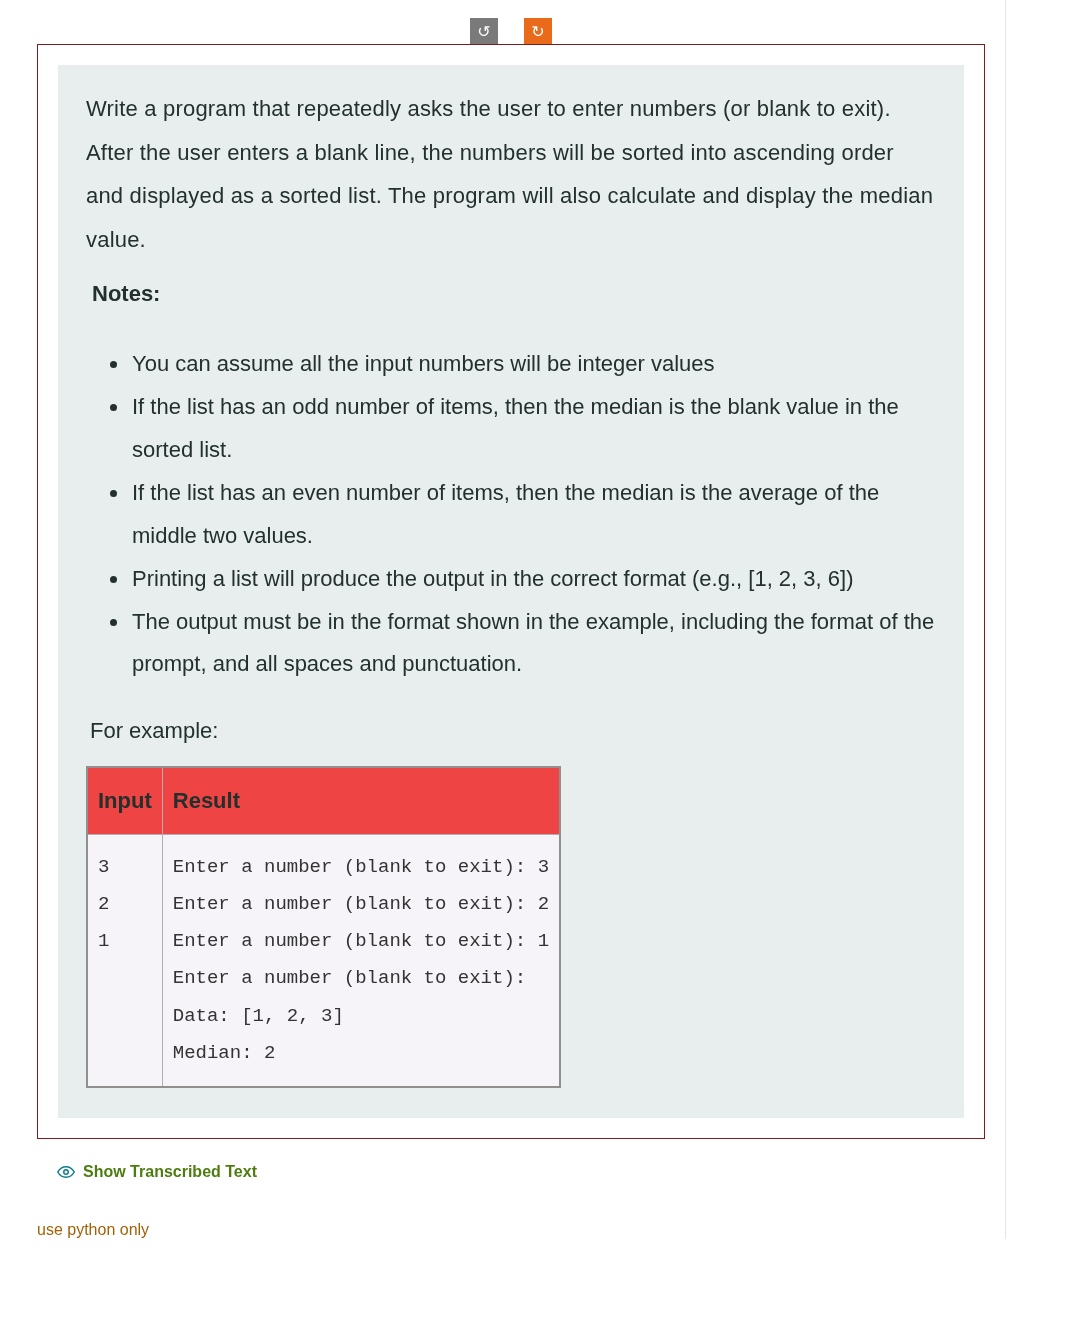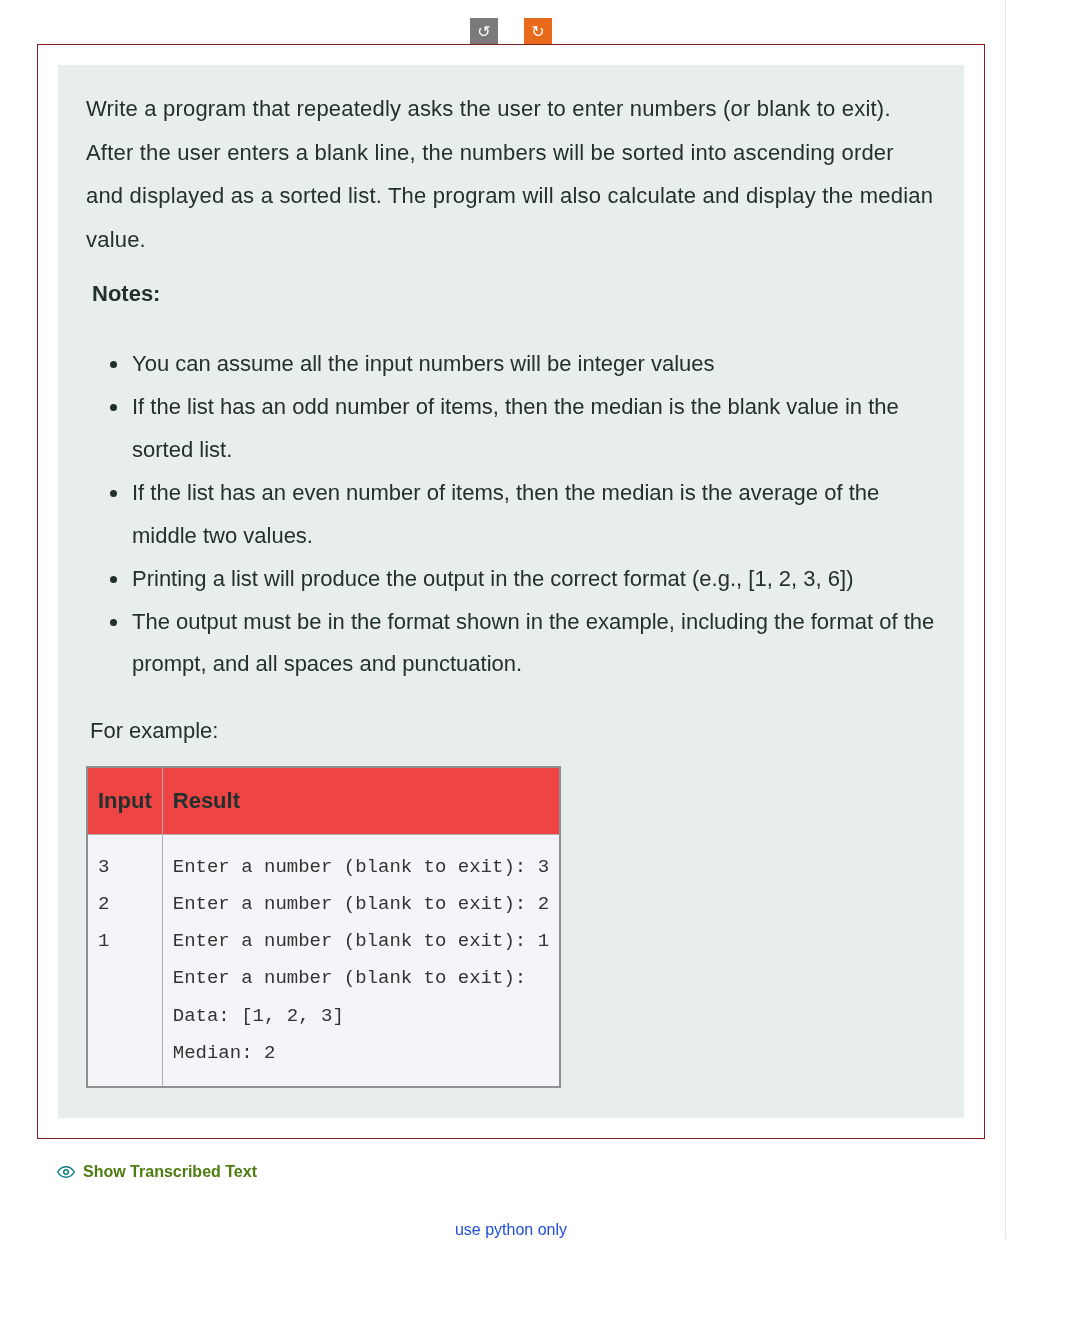--- a/index.html
+++ b/index.html
@@ -122,23 +122,22 @@
       font-size: 16px;
       margin: 24px 0 40px 20px;
       cursor: pointer;
     }
     .eye-icon {
       display: inline-flex;
       align-items: center;
     }
     .bottom-note {
       font-size: 16px;
-      color: #1d4ed8;
+      color: #a16207;
       margin: 30px 0 60px 0;
-      text-align: center;
     }
   </style>
 </head>
 <body>
 
 <div class="page-container">
 
   <div class="top-buttons">
     <div class="top-btn btn-gray">
       <span>↺</span>

